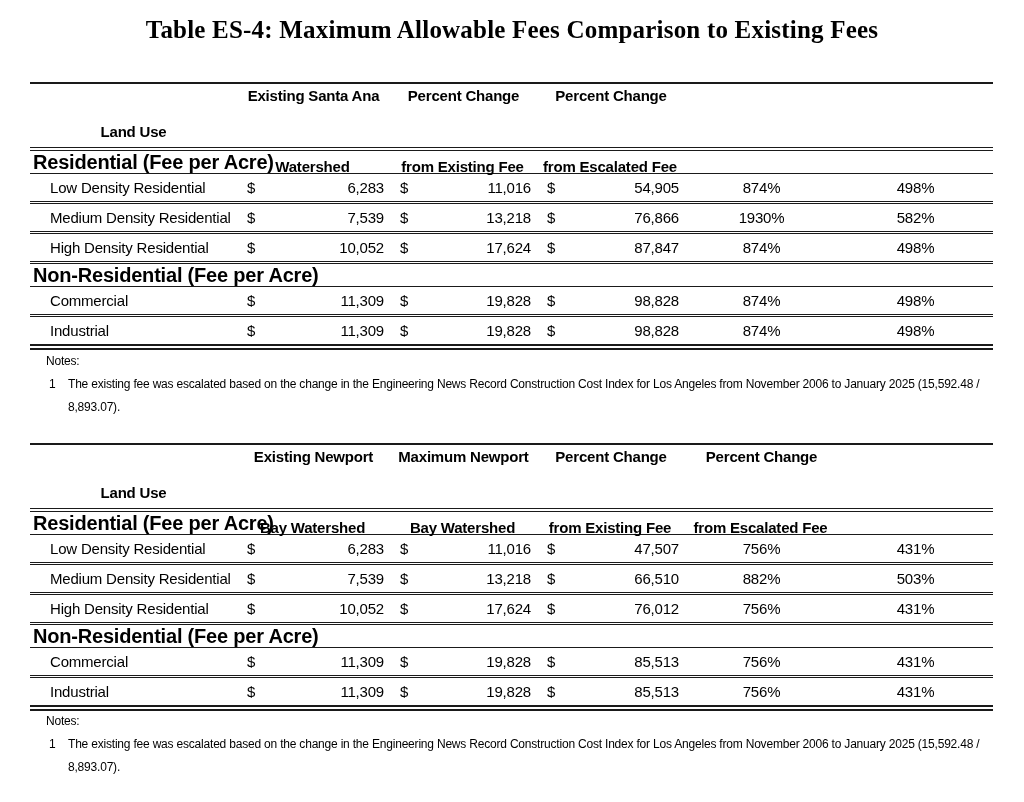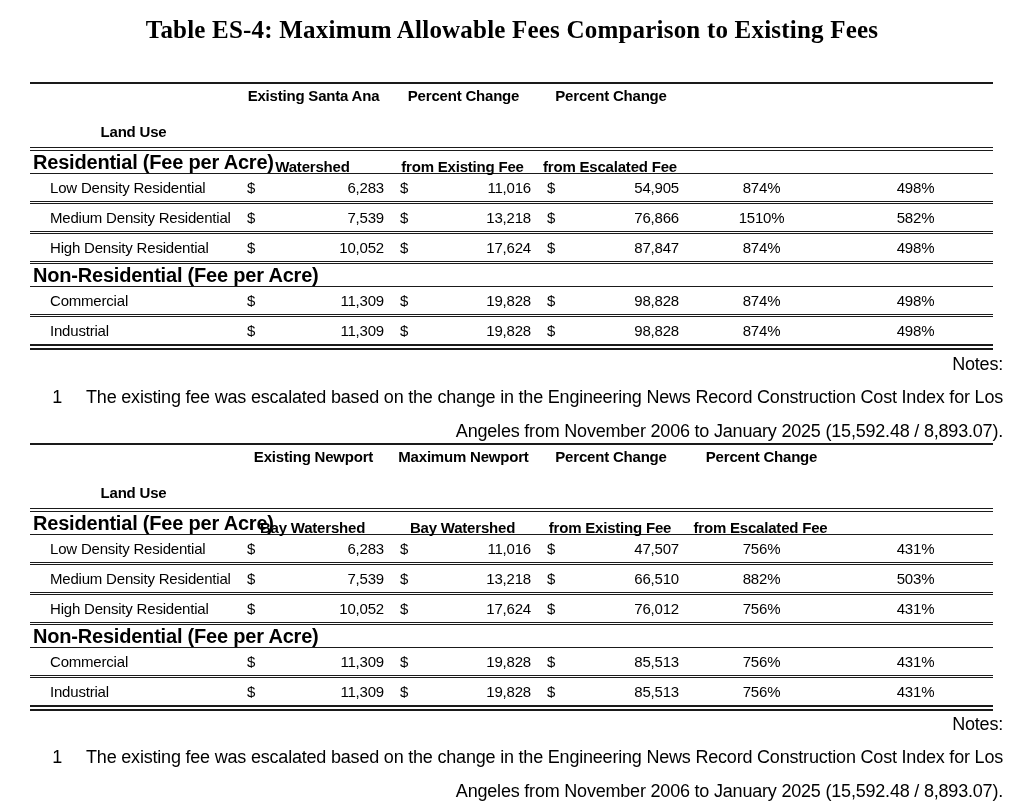--- a/index.html
+++ b/index.html
@@ -39,21 +39,21 @@
     height:22px; display:flex; align-items:center;
     font-weight:bold; font-size:20px; padding-left:3px; box-sizing:border-box;
   }
 
   .data-row { height:27px; align-items:center; font-size:15px; }
   .cell { display:flex; align-items:center; box-sizing:border-box; }
   .cell-label { padding-left:20px; }
   .cell-money { justify-content:space-between; padding:0 6px 0 10px; }
   .cell-pct { justify-content:center; }
 
-  .notes { position:absolute; left:40px; width:963px; font-size:18px; letter-spacing:-0.2px;text-align:right; }
+  .notes { position:absolute; left:46px; width:963px; font-size:12px; letter-spacing:-0.2px; }
   .notes-label { margin-bottom:5px; }
   .note-item { display:flex; align-items:flex-start; }
   .note-num { flex:0 0 22px; padding-left:3px; line-height:1.9; box-sizing:border-box; }
   .note-text { flex:1; line-height:1.9; }
 </style>
 </head>
 <body>
 
 <div class="page">
 
@@ -111,21 +111,21 @@
           <span>7,539</span>
         </div>
       <div class="cell cell-money">
           <span>$</span>
           <span>13,218</span>
         </div>
       <div class="cell cell-money">
           <span>$</span>
           <span>76,866</span>
         </div>
-      <div class="cell cell-pct">1510%</div>
+      <div class="cell cell-pct">1930%</div>
       <div class="cell cell-pct">582%</div>
     </div>
     <div class="rule rule-dbl"></div>
 
     <div class="grid data-row">
       <div class="cell cell-label">High Density Residential</div>
       <div class="cell cell-money">
           <span>$</span>
           <span>10,052</span>
         </div>

